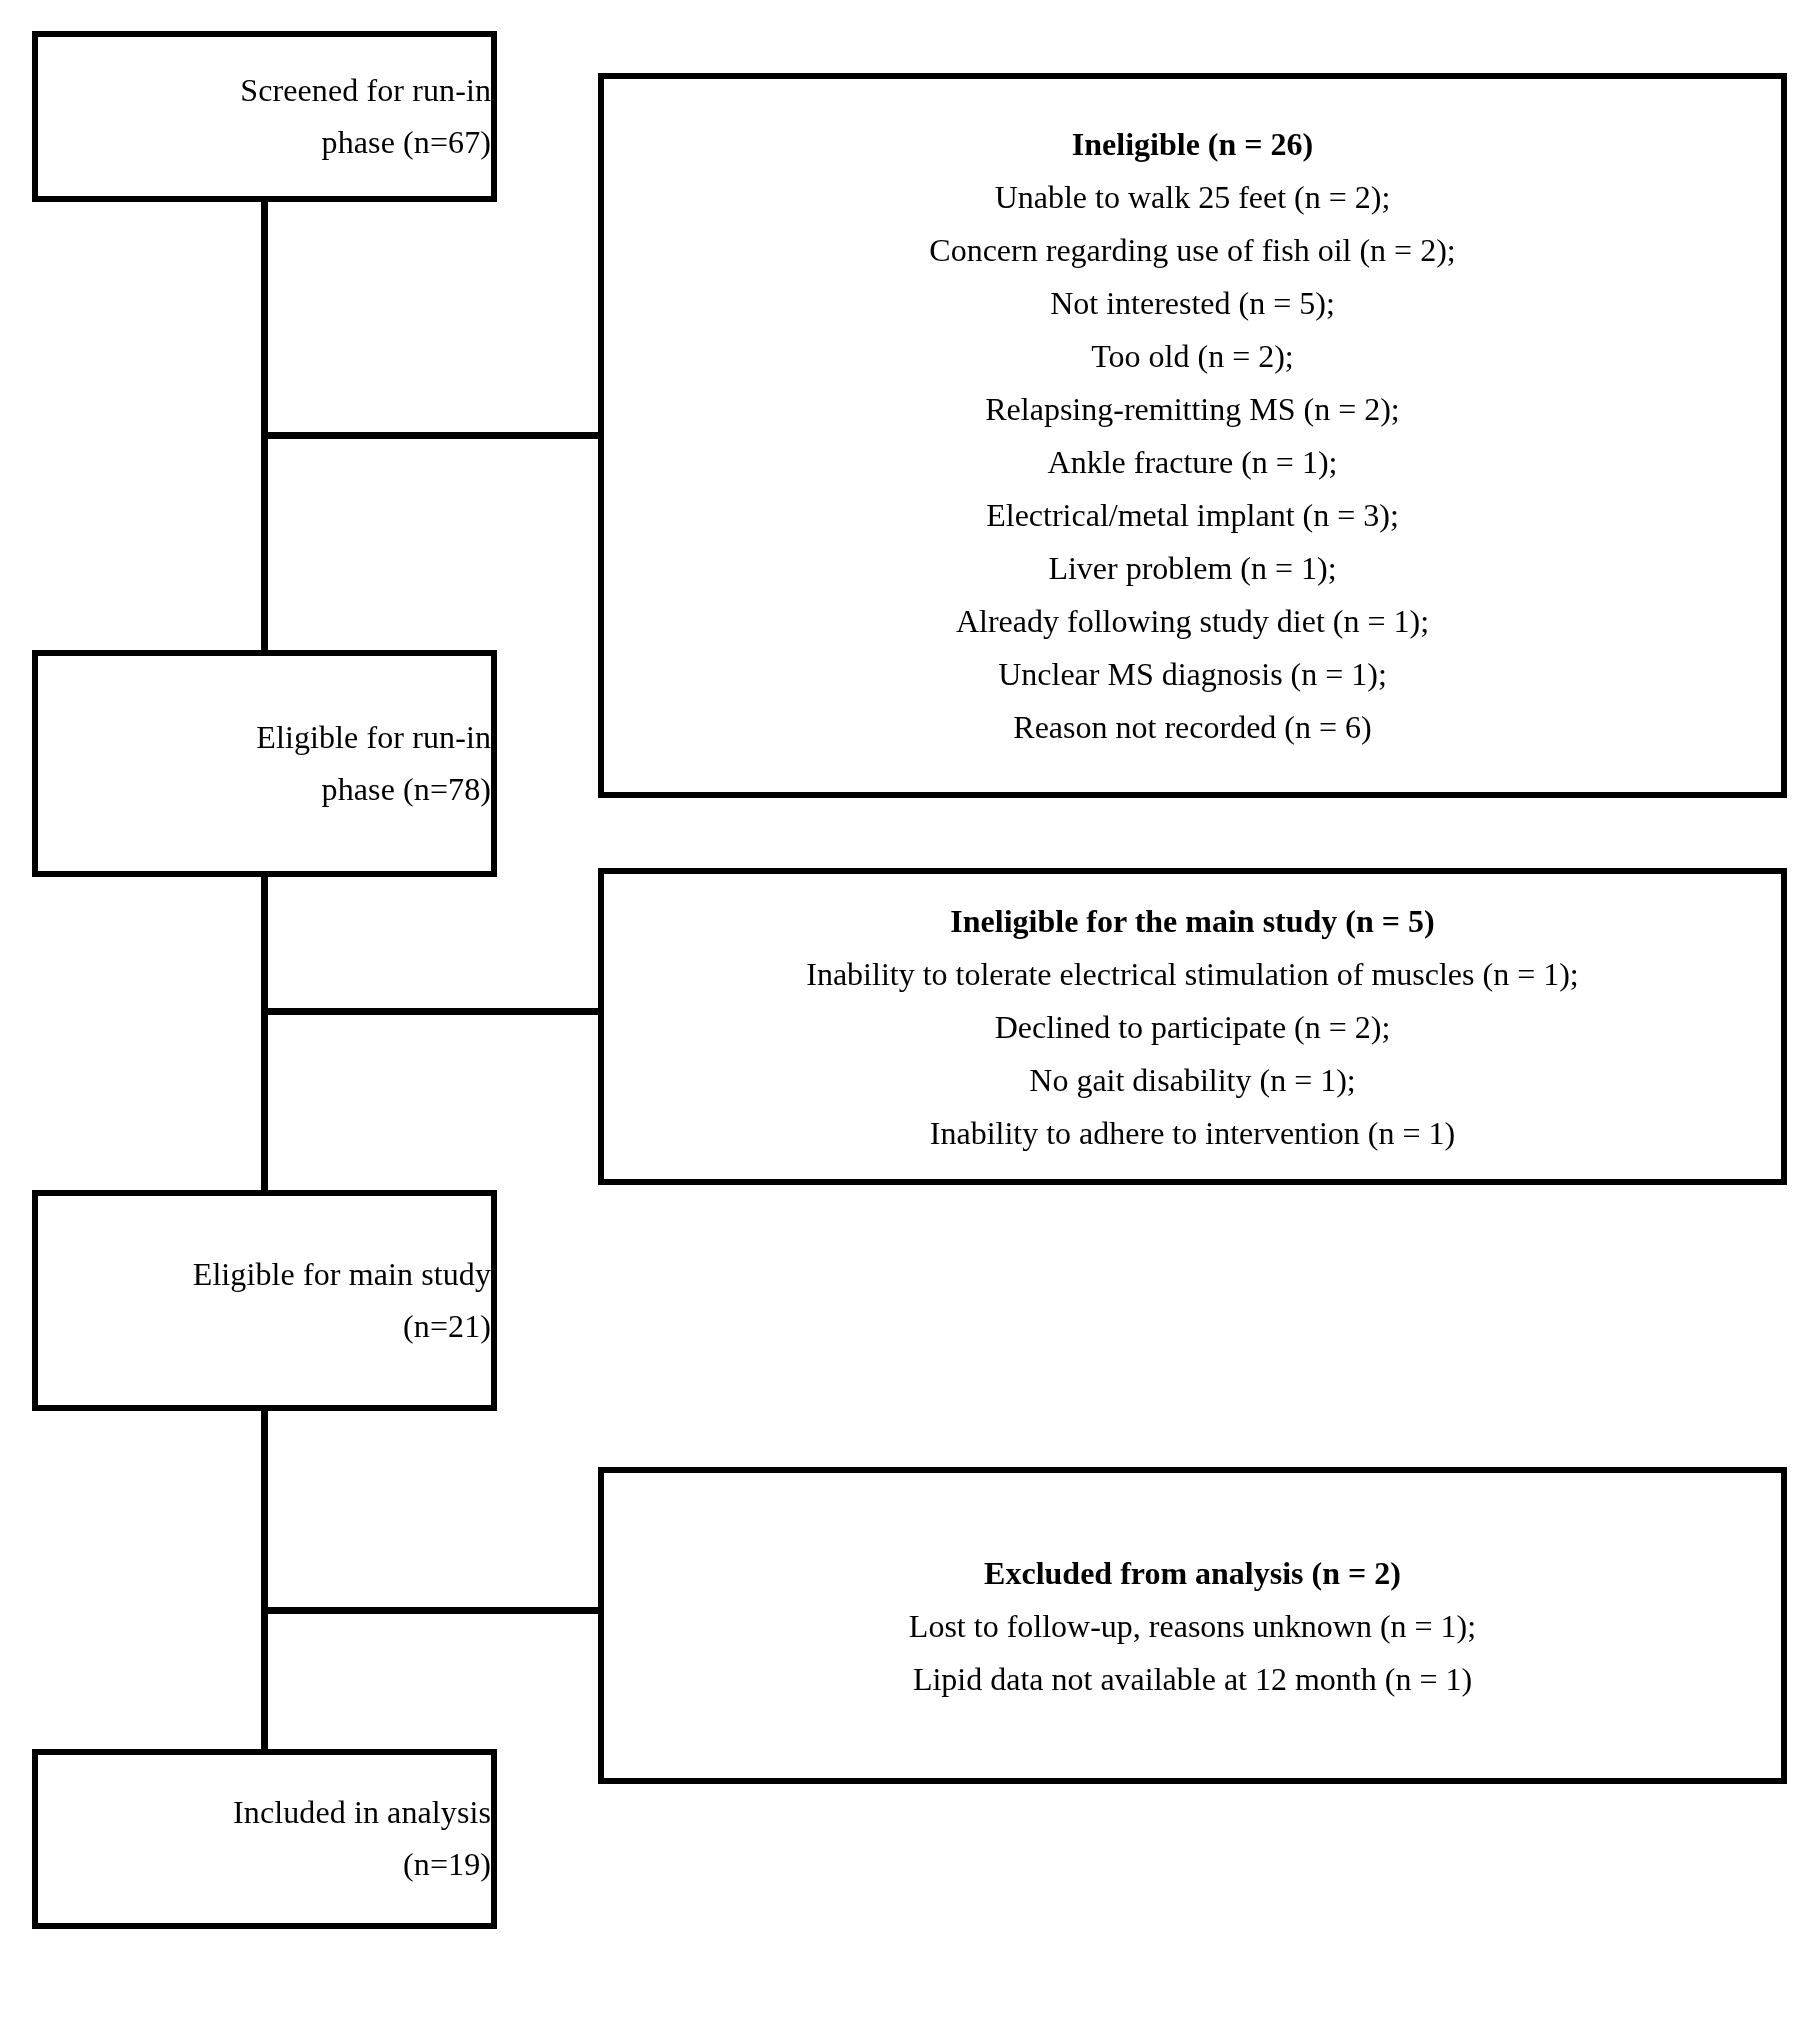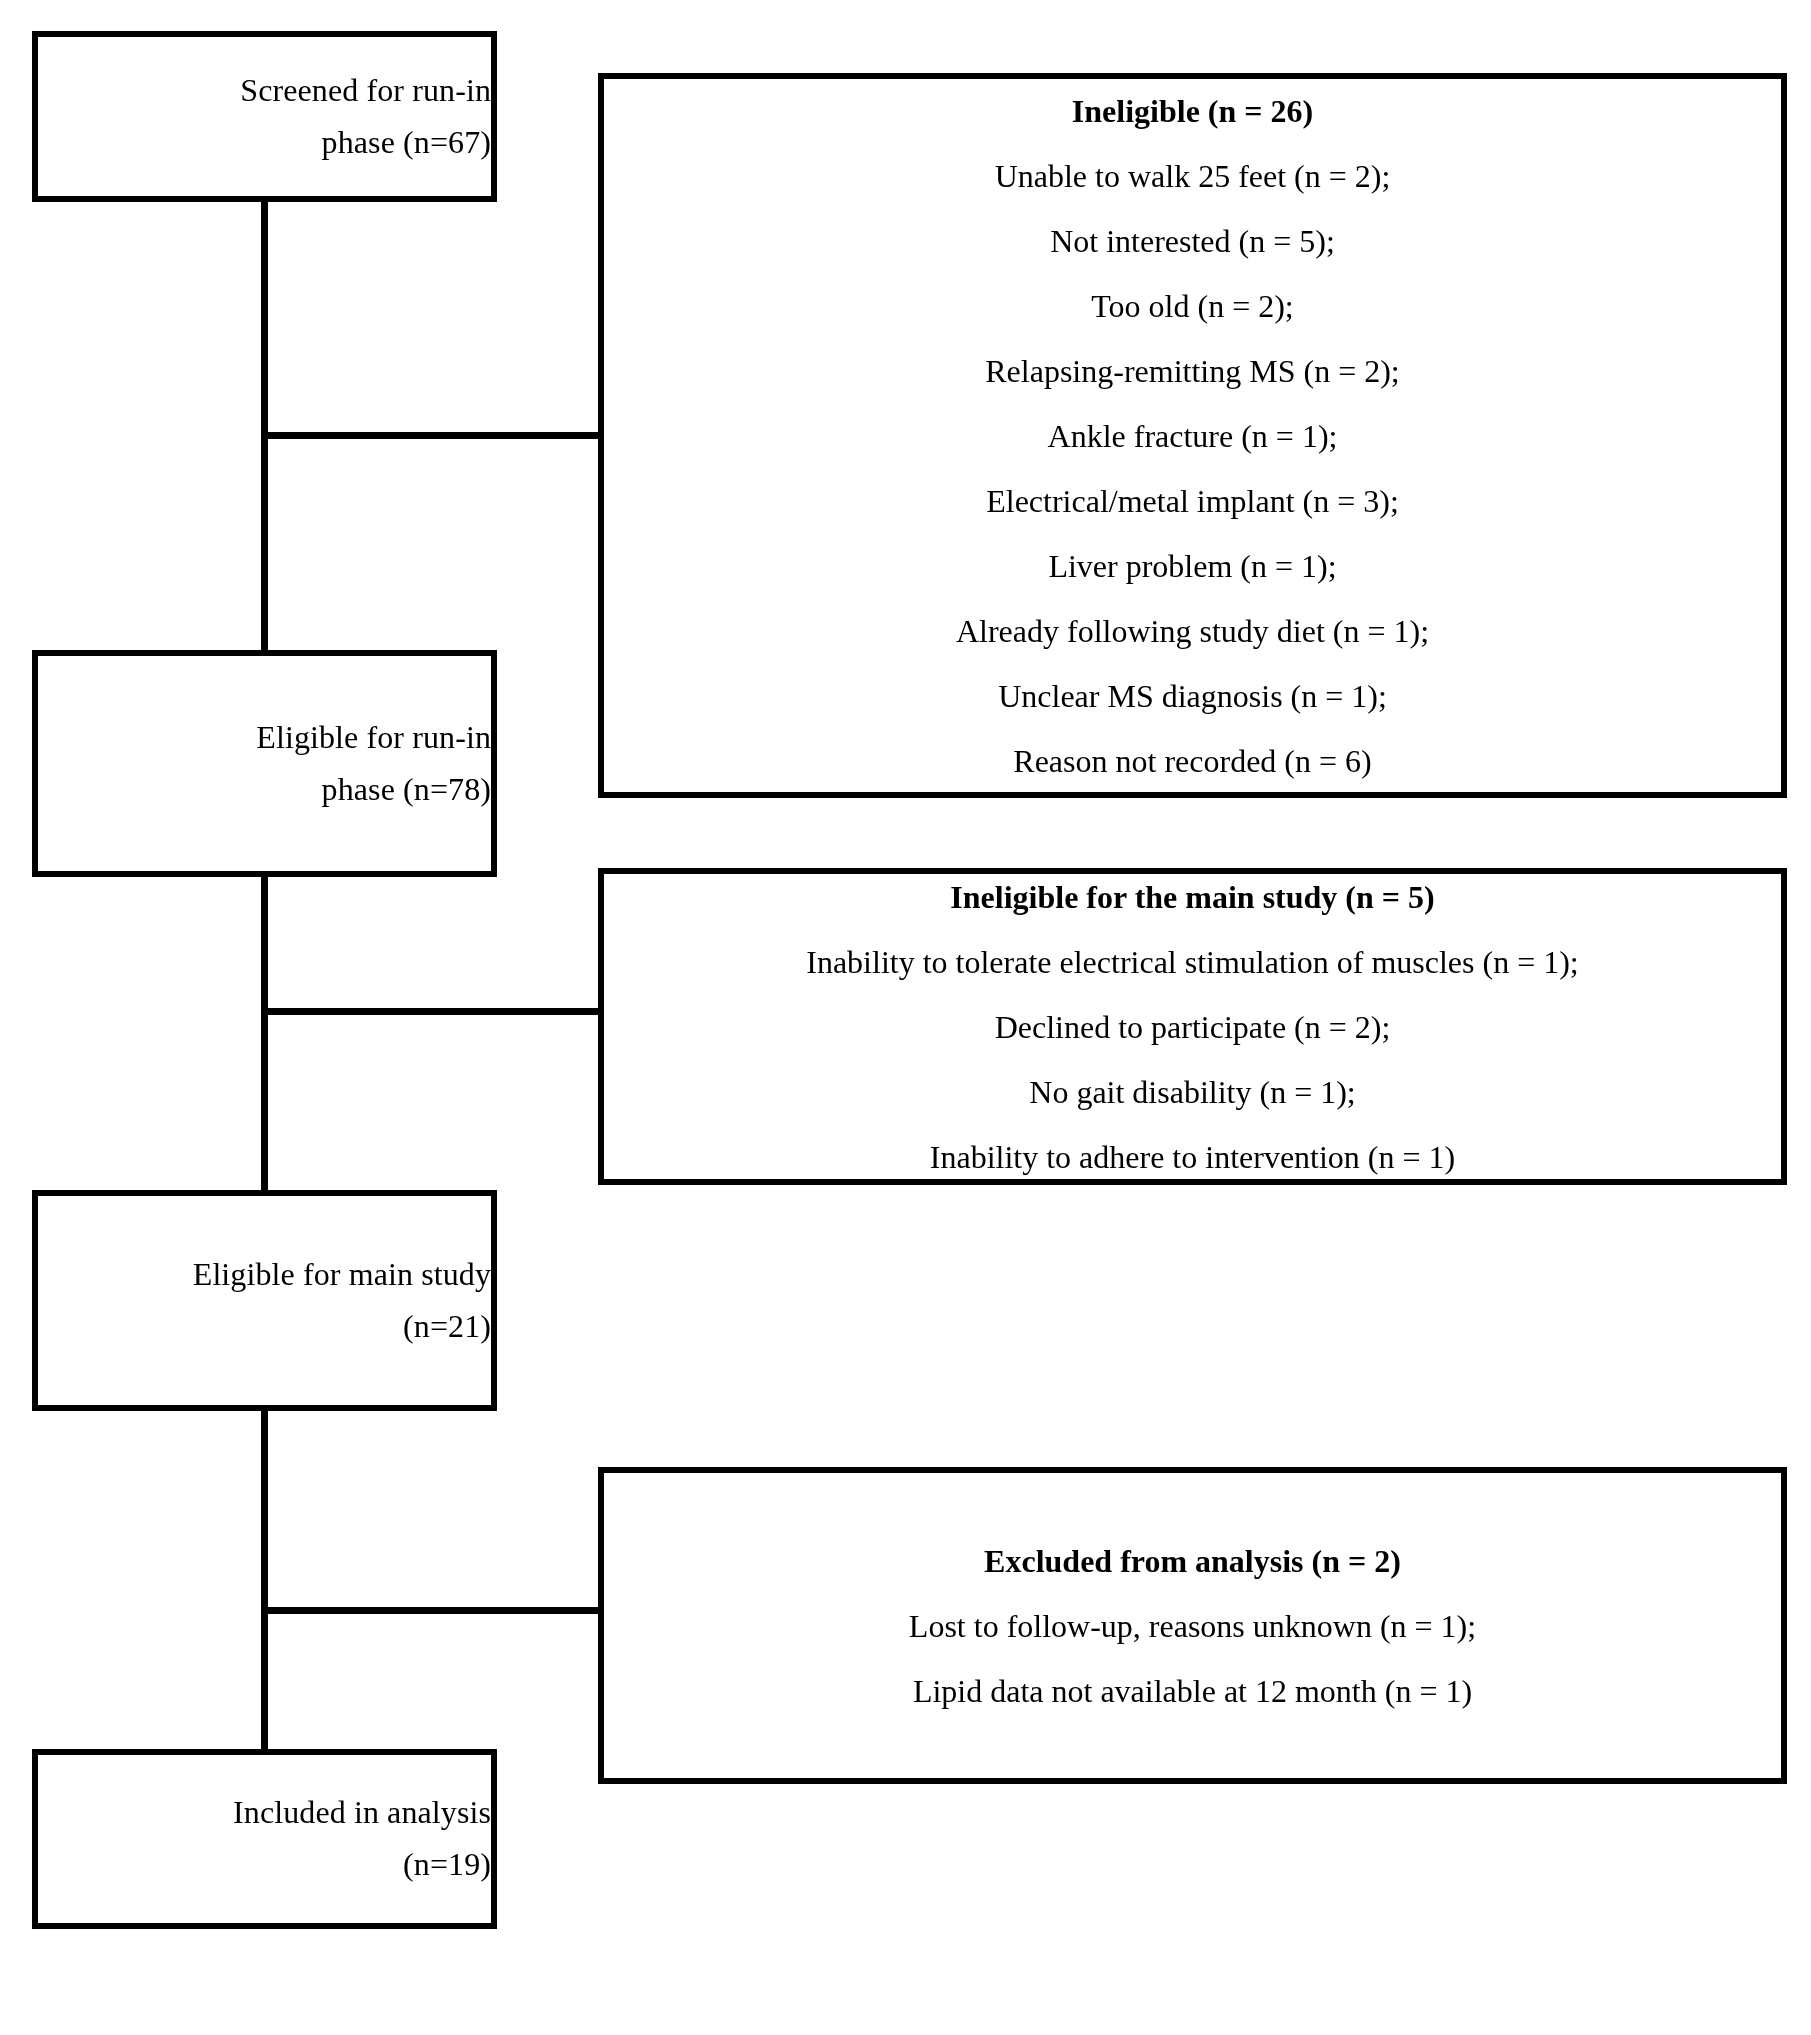--- a/index.html
+++ b/index.html
@@ -52,21 +52,20 @@
     border: 6.3px solid #000000;
     background: #ffffff;
     left: 598px;
     width: 1189px;
     display: flex;
     flex-direction: column;
     align-items: center;
     justify-content: center;
     text-align: center;
     padding: 15px 14px;
-    gap: 12px;
   }
   #panel-ineligible-runin { top: 73px;  height: 725px; }
   #panel-ineligible-main  { top: 868px; height: 317px; }
   #panel-excluded         { top: 1467px; height: 317px; justify-content: center; }
 
   .panel-title {
     font-size: 32px;
     font-weight: bold;
     line-height: 1.0;
     margin-bottom: 21px;
@@ -128,20 +127,21 @@
   </div>
 
   <div class="node left-node" id="node-included">
     <span class="node-line">Included in analysis</span>
     <span class="node-line">(n=19)</span>
   </div>
 
   <div class="panel" id="panel-ineligible-runin">
     <div class="panel-title">Ineligible (n = 26)</div>
     <div class="panel-item">Unable to walk 25 feet (n = 2);</div>
+    <div class="panel-item">Concern regarding use of fish oil (n = 2);</div>
     <div class="panel-item">Not interested (n = 5);</div>
     <div class="panel-item">Too old (n = 2);</div>
     <div class="panel-item">Relapsing-remitting MS (n = 2);</div>
     <div class="panel-item">Ankle fracture (n = 1);</div>
     <div class="panel-item">Electrical/metal implant (n = 3);</div>
     <div class="panel-item">Liver problem (n = 1);</div>
     <div class="panel-item">Already following study diet (n = 1);</div>
     <div class="panel-item">Unclear MS diagnosis (n = 1);</div>
     <div class="panel-item">Reason not recorded (n = 6)</div>
   </div>

